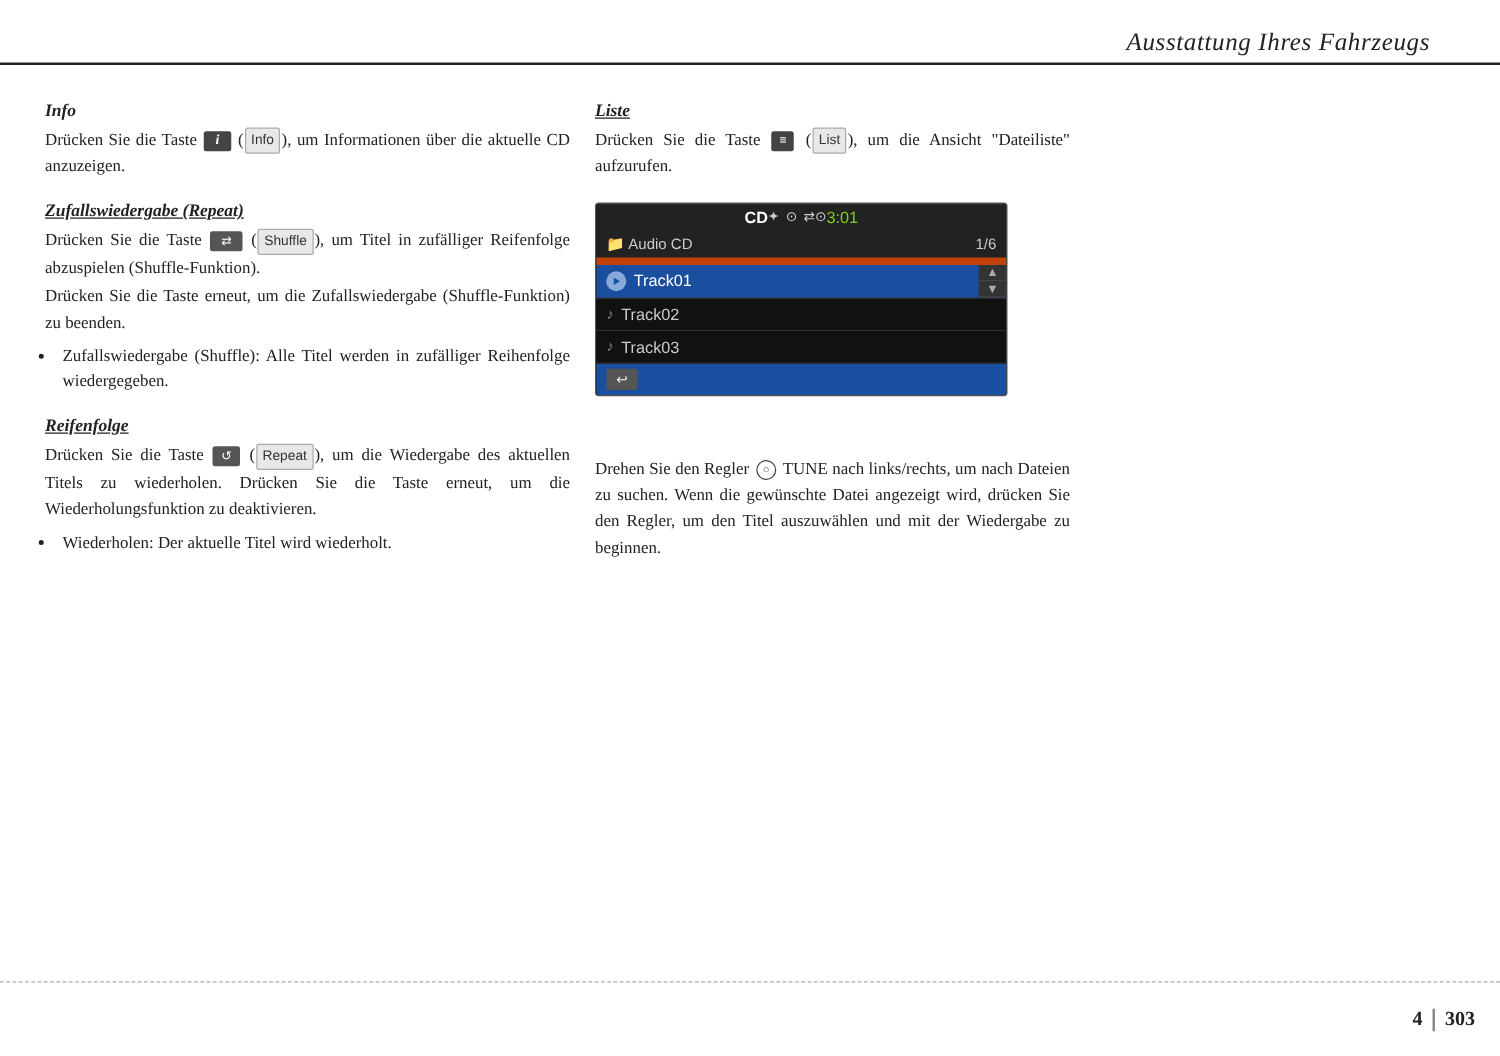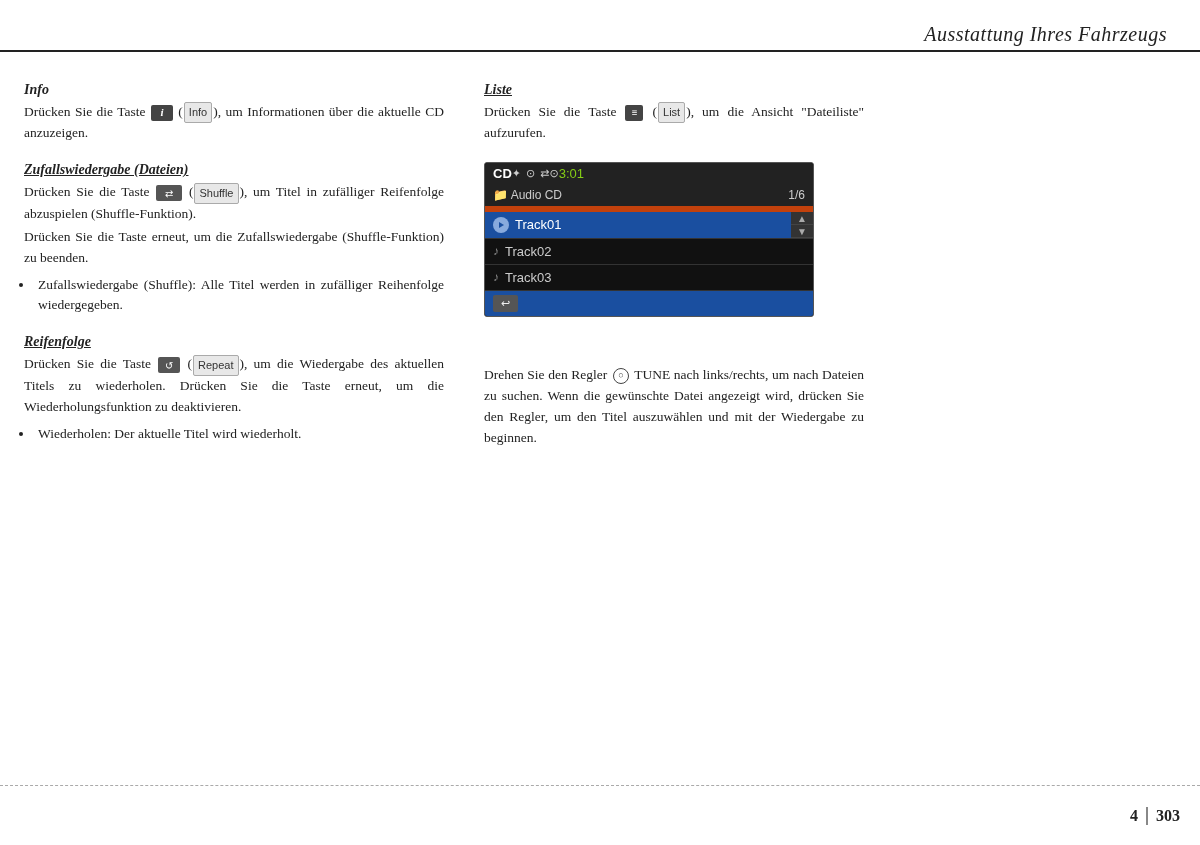--- a/index.html
+++ b/index.html
@@ -15,39 +15,39 @@
     }
 
     
     .header {
       position: absolute;
       top: 0; right: 0; left: 0;
       height: 52px;
       display: flex;
       align-items: flex-end;
       justify-content: flex-end;
-      padding-right: 33px;
+      padding-right: 56px;
       padding-bottom: 4px;
       border-bottom: 2px solid #222;
     }
     .header-title {
       font-size: 20px;
       font-style: italic;
       color: #222;
       letter-spacing: 0.5px;
     }
 
     
     .content {
       position: absolute;
       top: 52px;
       left: 0; right: 0; bottom: 60px;
       display: flex;
-      padding: 30px 60px 20px 24px;
-      gap: 40px;
+      padding: 30px 60px 20px 36px;
+      gap: 20px;
     }
 
     
     .left-col {
       flex: 1;
       max-width: 420px;
     }
 
     
     .right-col {
@@ -155,21 +155,21 @@
       border: 1px solid #555;
       border-radius: 3px;
       overflow: hidden;
       margin: 10px 0 14px 0;
     }
 
     .cd-screen-header {
       background: #222;
       display: flex;
       align-items: center;
-      justify-content: flex-start;
+      justify-content: center;
       padding: 3px 8px;
       color: #eee;
       font-size: 12px;
       font-family: Arial, sans-serif;
     }
 
     .cd-screen-header .cd-label {
       font-weight: bold;
       color: #fff;
       font-size: 13px;
@@ -343,21 +343,21 @@
         Drücken Sie die Taste
         <span class="btn-icon">
             <i>i</i>
           </span>
         (<span class="btn-label">Info</span>),
         um Informationen über die aktuelle CD anzuzeigen.
       </div>
     </div>
 
     <div class="section">
-      <div class="section-title">Zufallswiedergabe (Dateien)</div>
+      <div class="section-title">Zufallswiedergabe (Repeat)</div>
       <div class="section-text">
         Drücken Sie die Taste
         <span class="shuffle-icon">⇄</span>
         (<span class="btn-label">Shuffle</span>),
         um Titel in zufälliger Reifenfolge abzuspielen (Shuffle-Funktion).
       </div>
       <div class="section-text" style="margin-top:2px;">
         Drücken Sie die Taste erneut, um die Zufallswiedergabe (Shuffle-Funktion) zu beenden.
       </div>
       <ul class="bullet-list">

